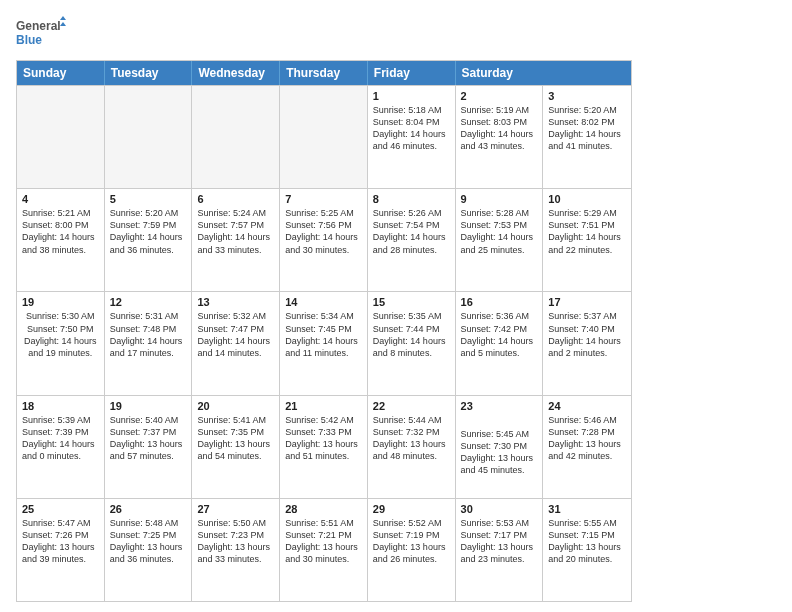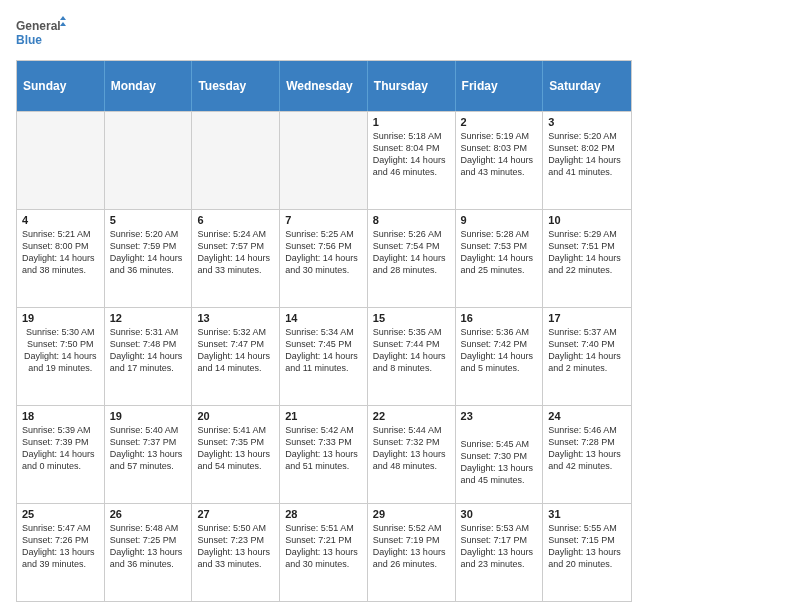--- a/index.html
+++ b/index.html
@@ -50,21 +50,21 @@
     }
     .cal-header {
       display: grid;
       grid-template-columns: repeat(7, 1fr);
       background: #3a7fc1;
     }
     .cal-header-cell {
       color: #fff;
       font-size: 12px;
       font-weight: bold;
-      padding: 18px 6px;
+      padding: 5px 6px;
       border-right: 1px solid #5a9fd4;
       text-align: left;
     }
     .cal-header-cell:last-child { border-right: none; }
     .cal-body {
       flex: 1;
       display: flex;
       flex-direction: column;
     }
     .cal-row {
@@ -111,21 +111,20 @@
 </div>
     <div class="title-block">
       <div class="month-title"></div>
       <div class="location-title"></div>
     </div>
   </div>
 
   <div class="calendar">
     <div class="cal-header">
     <div class="cal-header-cell">Sunday</div>
-        <div class="cal-header-cell">Monday</div>
         <div class="cal-header-cell">Tuesday</div>
         <div class="cal-header-cell">Wednesday</div>
         <div class="cal-header-cell">Thursday</div>
         <div class="cal-header-cell">Friday</div>
         <div class="cal-header-cell">Saturday</div>
       </div>
     <div class="cal-body">
     <div class="cal-row">
           <div class="cal-cell empty"></div>
           <div class="cal-cell empty"></div>

